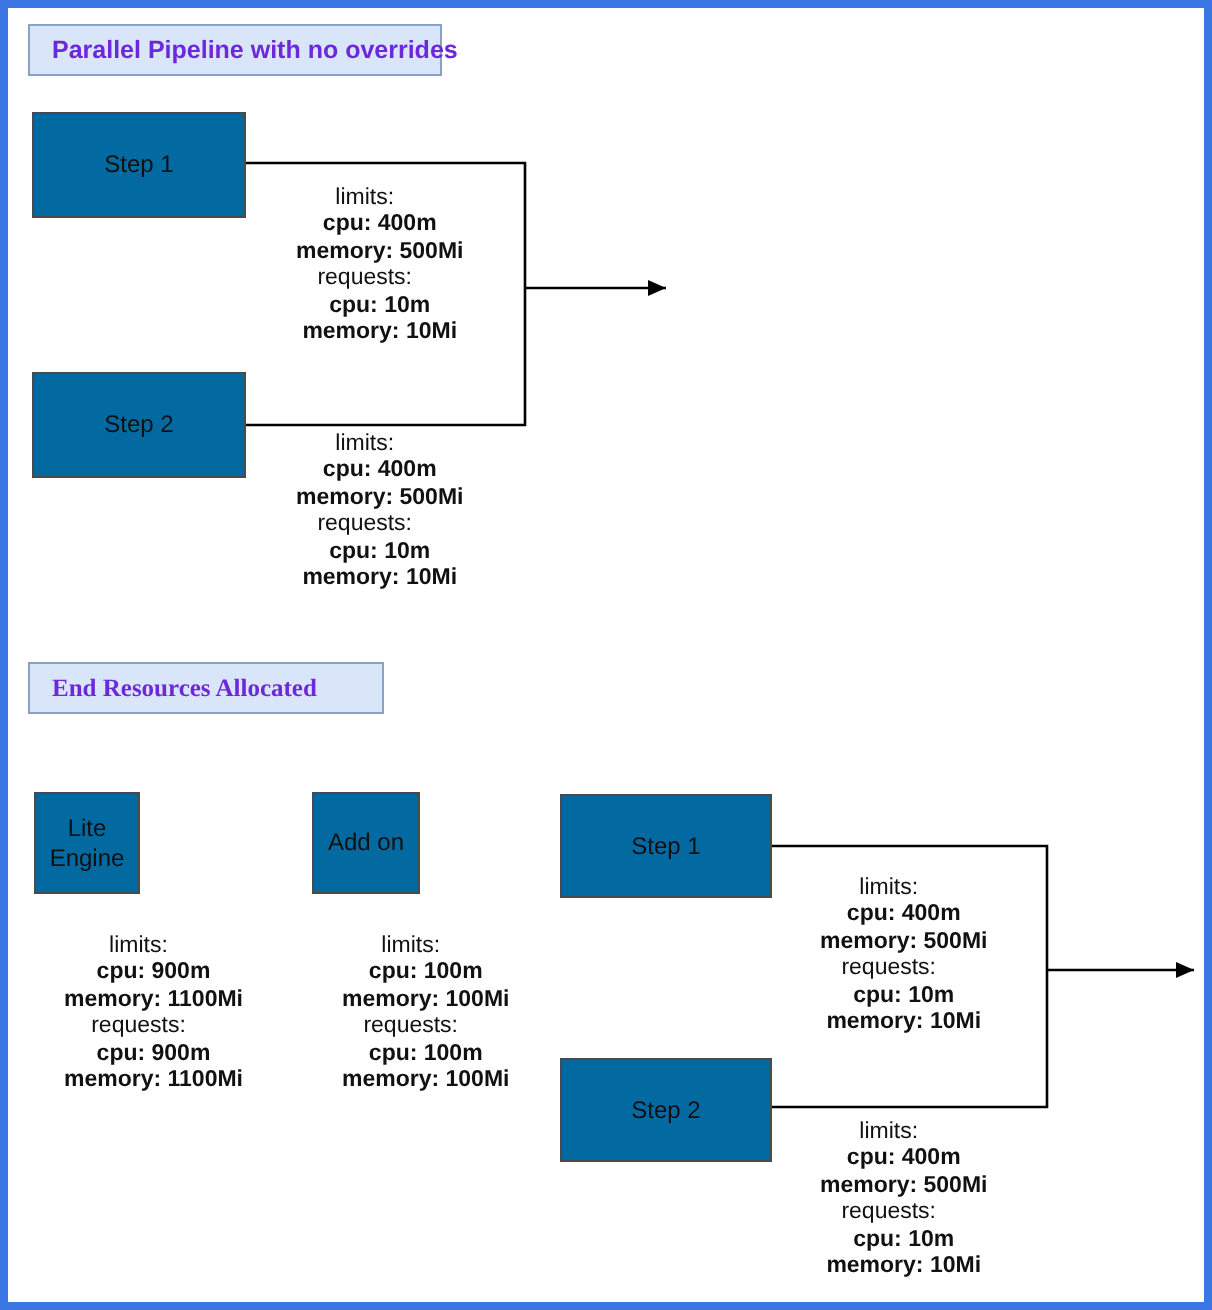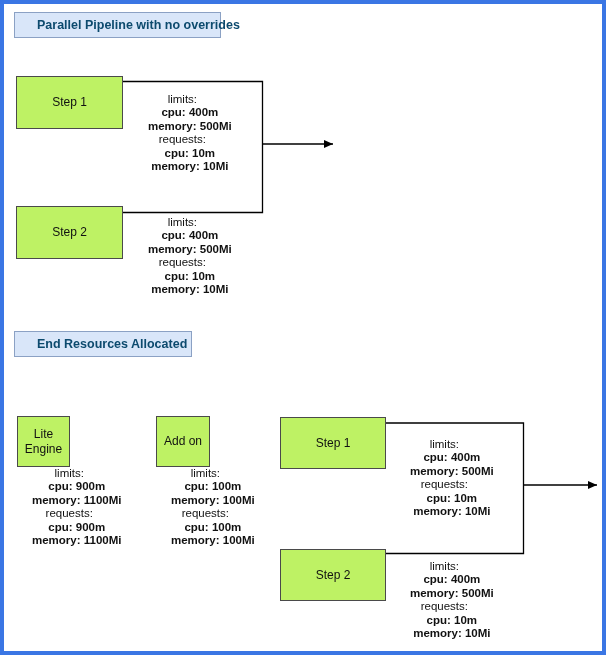--- a/index.html
+++ b/index.html
@@ -21,37 +21,36 @@
     pointer-events: none;
   }
   .conn { fill: none; stroke: #000; stroke-width: 1.3px; }
   .title-box {
     position: absolute;
     box-sizing: border-box;
     background: #d9e6f9;
     border: 1.5px solid #8ba1c4;
     display: flex;
     align-items: center;
-    padding-left: 22px;
+    padding-left: 11px;
     font-weight: bold;
     font-size: 12.5px;
-    color: #0c4a6e;
+    color: #6d28d9;
     white-space: nowrap;
   }
   .node {
     position: absolute;
     box-sizing: border-box;
-    background: #bef264;
+    background: #0369a1;
     border: 1.5px solid #4a4a4a;
     display: flex;
     align-items: center;
     justify-content: center;
     font-size: 12px;
     text-align: center;
-    margin-top: 20px;
   }
   .node .node-label { white-space: pre-line; line-height: 15px; }
   .resblock {
     position: absolute;
     font-size: 11.5px;
     line-height: 13.4px;
     white-space: nowrap;
     text-align: center;
   }
   .rline.indent { padding-left: 15px; font-weight: bold; }
@@ -96,21 +95,21 @@
 
   <div class="resblock" style="left:129px; top:212px;">
     <div class="rline">limits:</div>
     <div class="rline indent">cpu: 400m</div>
     <div class="rline indent">memory: 500Mi</div>
     <div class="rline">requests:</div>
     <div class="rline indent">cpu: 10m</div>
     <div class="rline indent">memory: 10Mi</div>
   </div>
 
-  <div class="title-box" style="left:10px; top:327px; width:178px; height:26px;">
+  <div class="title-box" style="left:10px; top:327px; width:178px; height:26px;font-family:Liberation Serif, serif;">
     <span>End Resources Allocated</span>
   </div>
 
   <div class="node" style="left:13px; top:392px; width:53px; height:51px;">
     <span class="node-label">Lite
 Engine</span>
   </div>
 
   <div class="node" style="left:152px; top:392px; width:54px; height:51px;">
     <span class="node-label">Add on</span>

